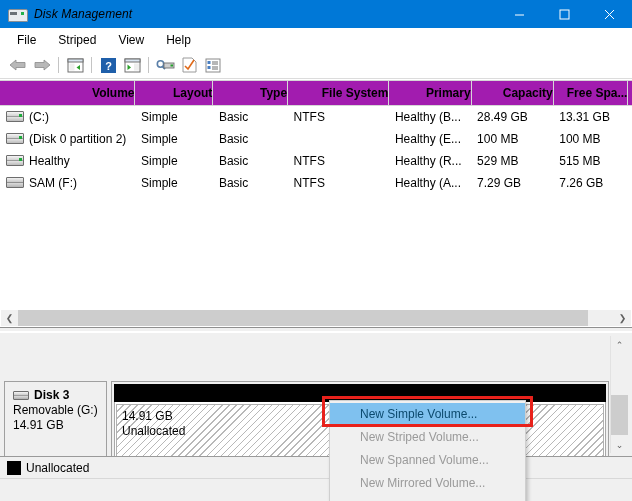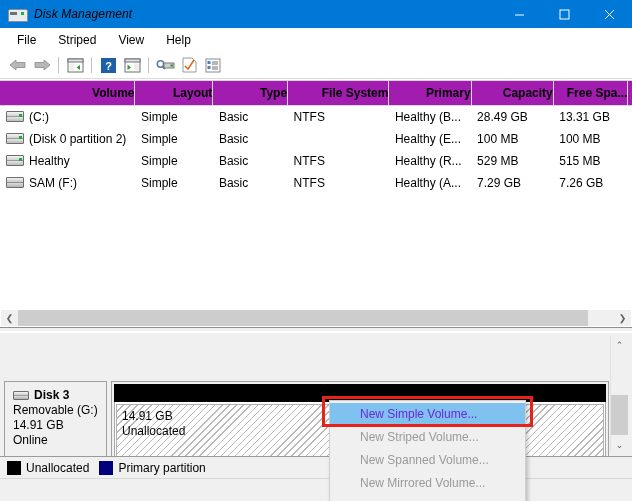--- a/index.html
+++ b/index.html
@@ -372,21 +372,21 @@
     height: 23px;
     line-height: 23px;
     padding-left: 30px;
     font-size: 12px;
     color: #9a9a9a;
     white-space: nowrap;
   }
   .ctx-item.enabled { color: #000000; }
   .ctx-item.selected {
     background: #7fc1ef;
-    color: #6d28d9;
+    color: #0c4a6e;
   }
   .redbox {
     position: absolute;
     left: 322px;
     top: 396px;
     width: 211px;
     height: 31px;
     border: 3px solid #e8211b;
     box-sizing: border-box;
     z-index: 60;
@@ -564,21 +564,20 @@
 
 <div class="disk-panel">
   <div class="disk-row">
     <div class="disk-info">
       <div class="dtitle">
         <span class="disk-mini"></span>
         <span>Disk 3</span>
       </div>
       <div>Removable (G:)</div>
       <div>14.91 GB</div>
-      <div>Online</div>
     </div>
     <div class="disk-graph">
       <div class="vol-bar">
         <div class="capbar"></div>
         <div class="body">
           <span>14.91 GB</span>
           <span>Unallocated</span>
         </div>
       </div>
     </div>
@@ -590,24 +589,20 @@
     </div>
     <div class="vs-arrow" style="position:absolute;bottom:0;left:0;">⌄</div>
   </div>
 </div>
 
 <div class="legend">
   <div class="legend-item">
     <div class="swatch" style="background:#000000"></div>
     <span>Unallocated</span>
   </div>
-  <div class="legend-item">
-    <div class="swatch" style="background:#00007a"></div>
-    <span>Primary partition</span>
-  </div>
 </div>
 
 <div class="statusbar"></div>
 
 <div class="ctx-menu">
   <div class="ctx-item enabled selected">New Simple Volume...</div>
   <div class="ctx-item">New Striped Volume...</div>
   <div class="ctx-item">New Spanned Volume...</div>
   <div class="ctx-item">New Mirrored Volume...</div>
   <div class="ctx-item">New RAID-5 Volume...</div>

